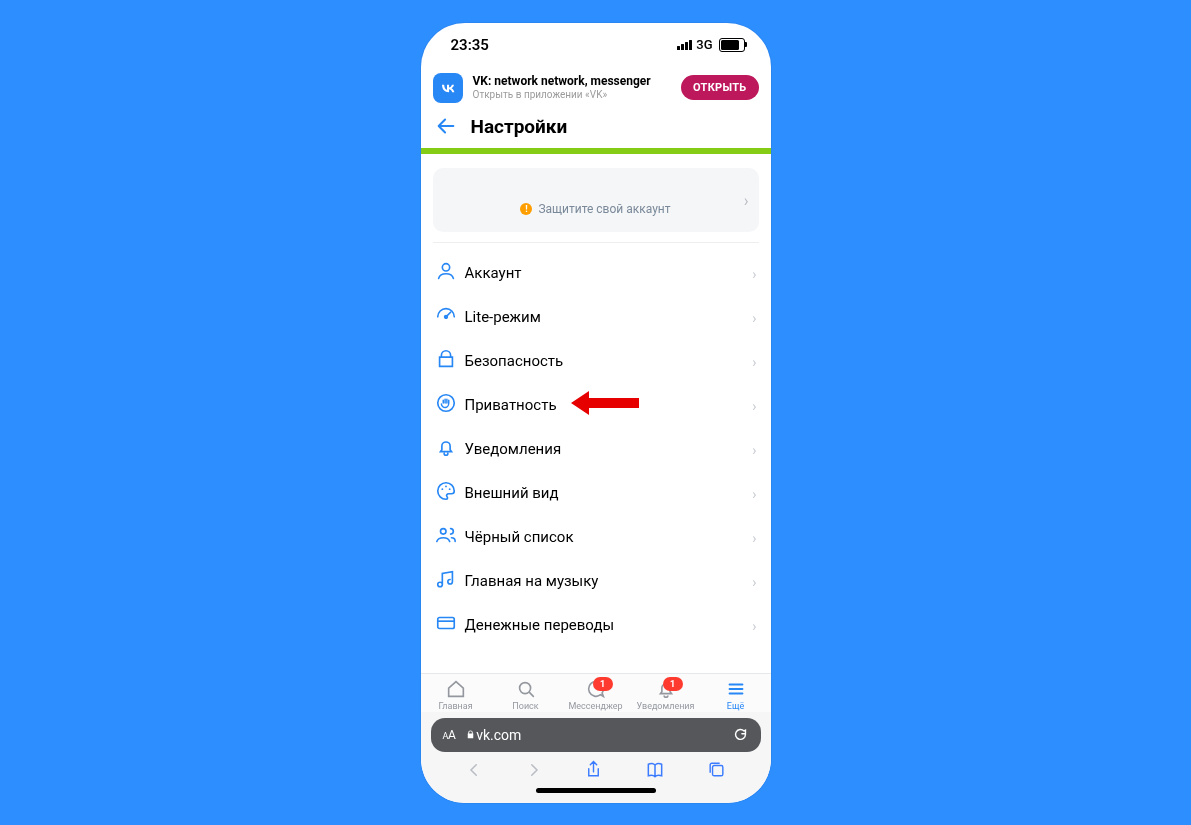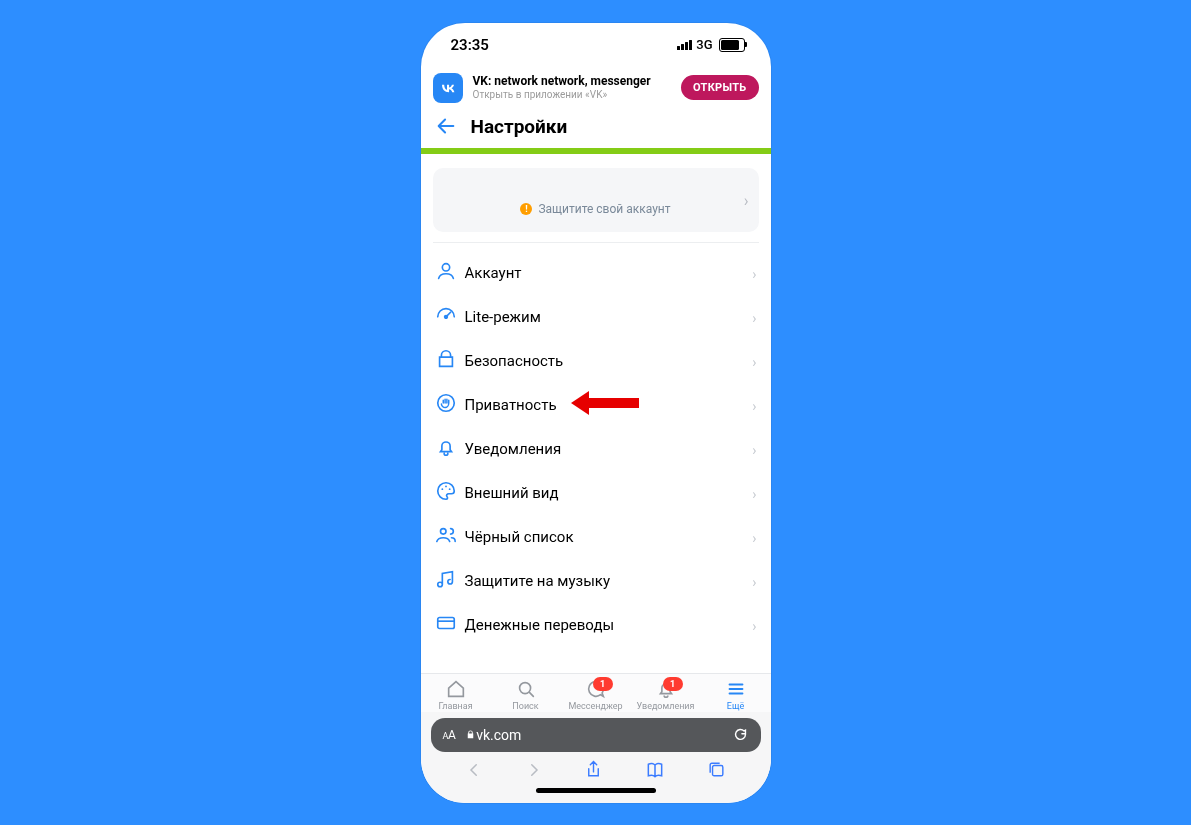--- a/index.html
+++ b/index.html
@@ -228,21 +228,21 @@
         <span class="lbl">Чёрный список</span>
         <span class="chev">›</span>
       </div>
 
       <div class="menu-item">
         <span class="ic">
             <svg viewBox="0 0 24 24" width="22" height="22">
               <path fill="none" stroke="#2787f5" stroke-width="1.8" stroke-linecap="round" d="M8 18a2.5 2.5 0 1 1-2.5-2.5A2.5 2.5 0 0 1 8 18V6l11-2v11a2.5 2.5 0 1 1-2.5-2.5"></path>
             </svg>
           </span>
-        <span class="lbl">Защитите на музыку</span>
+        <span class="lbl">Главная на музыку</span>
         <span class="chev">›</span>
       </div>
 
       <div class="menu-item">
         <span class="ic">
             <svg viewBox="0 0 24 24" width="22" height="22">
               <rect x="3" y="6" width="18" height="12" rx="2" fill="none" stroke="#2787f5" stroke-width="1.8"></rect>
               <path stroke="#2787f5" stroke-width="1.8" d="M3 10h18"></path>
             </svg>
           </span>

